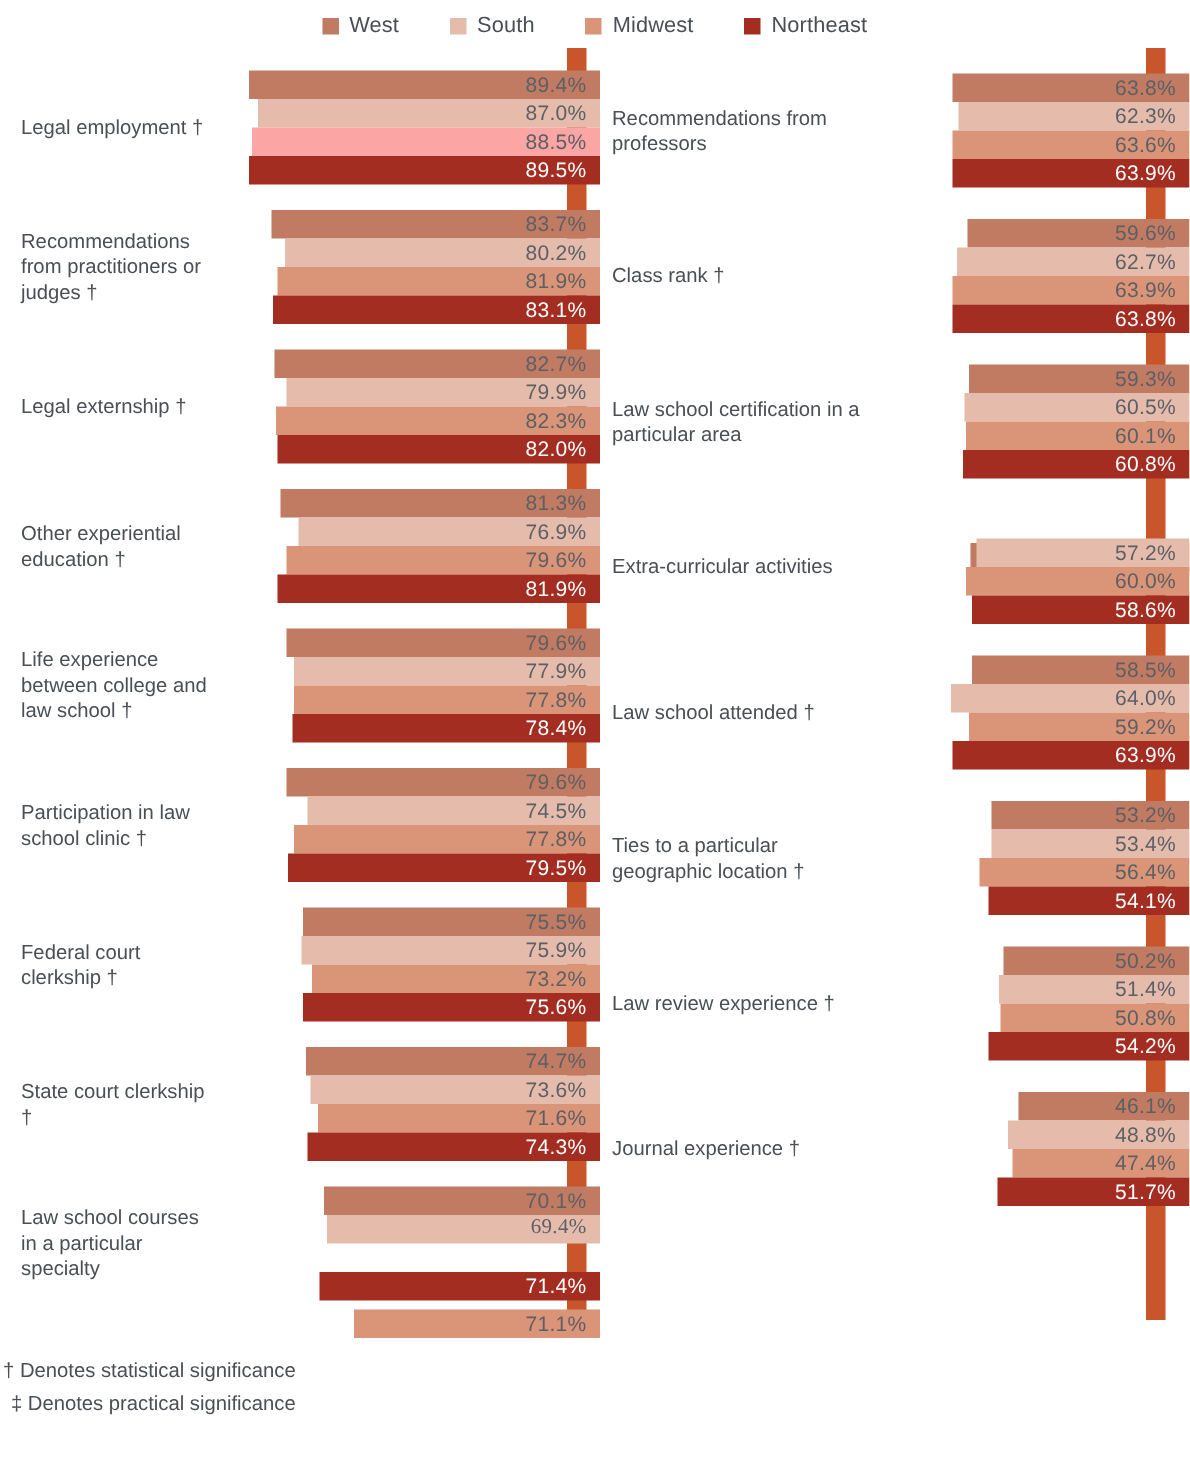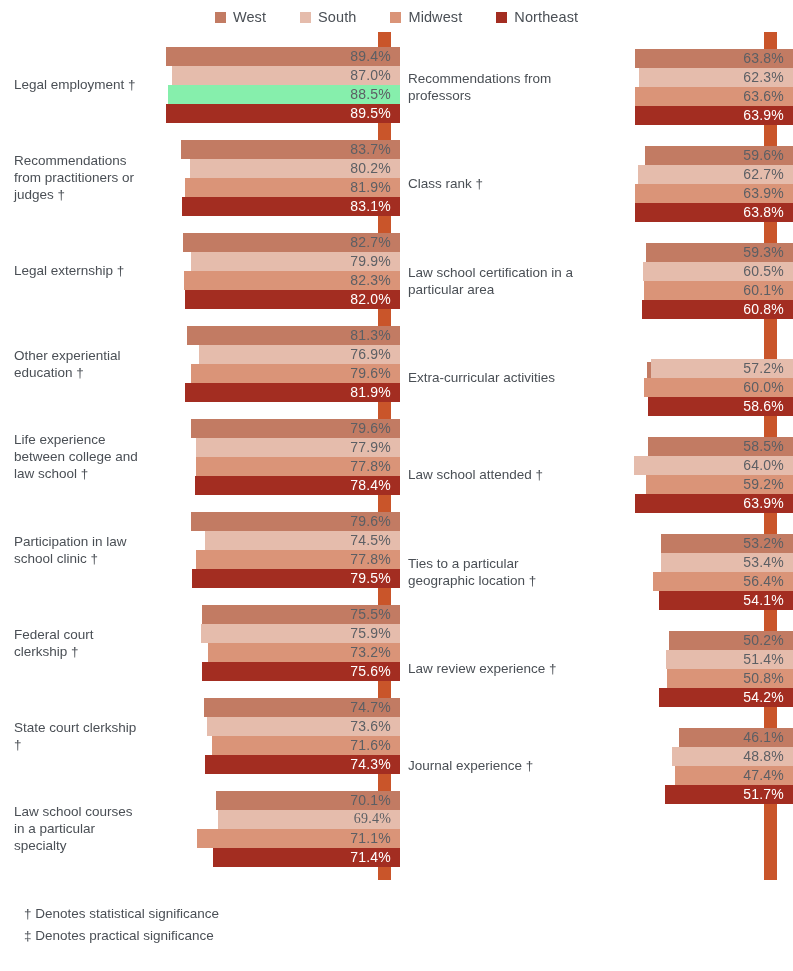--- a/index.html
+++ b/index.html
@@ -112,22 +112,23 @@
     font-size: 14px;
     white-space: nowrap;
     letter-spacing: 0.2px;
   }
   .val-dark  { color: #5c5f64; }
   .val-light { color: #ffffff; }
 
   
   #footnotes {
     position: absolute;
-    left: 24px;
+    left: 2px;
     bottom: 24px;
+    text-align: right;
   }
   .footnote {
     font-size: 13.5px;
     line-height: 22px;
     color: #4a4f55;
   }
 </style>
 </head>
 <body>
 
@@ -156,21 +157,21 @@
     <div class="groups" style="padding-top: 8px;">
         <div class="group" style="height: 93px;">
           <div class="group-label">Legal employment †</div>
           <div class="bars">
             <div class="bar-row r0" style="width: 234.228px; background: rgb(194, 123, 99);">
               <span class="bar-value val-dark">89.4%</span>
             </div>
             <div class="bar-row r1" style="width: 227.94px; background: rgb(229, 188, 172);">
               <span class="bar-value val-dark">87.0%</span>
             </div>
-            <div class="bar-row r2" style="width: 231.87px; background: #86efac;">
+            <div class="bar-row r2" style="width: 231.87px; background: #fca5a5;">
               <span class="bar-value val-dark">88.5%</span>
             </div>
             <div class="bar-row r3" style="width: 234.49px; background: rgb(163, 45, 33);">
               <span class="bar-value val-light">89.5%</span>
             </div>
           </div>
         </div>
         <div class="group" style="height: 93px;">
           <div class="group-label">Recommendations from practitioners or judges †</div>
           <div class="bars">
@@ -292,21 +293,21 @@
         </div>
         <div class="group" style="height: 93px;">
           <div class="group-label">Law school courses in a particular specialty</div>
           <div class="bars">
             <div class="bar-row r0" style="width: 183.662px; background: rgb(194, 123, 99);">
               <span class="bar-value val-dark">70.1%</span>
             </div>
             <div class="bar-row r1" style="width: 181.828px; background: rgb(229, 188, 172); font-family: Liberation Serif, serif;">
               <span class="bar-value val-dark">69.4%</span>
             </div>
-            <div class="bar-row r2" style="width: 203px; background: rgb(218, 148, 120);">
+            <div class="bar-row r2" style="width: 164px; background: rgb(218, 148, 120); margin-top: 44px;">
               <span class="bar-value val-dark">71.1%</span>
             </div>
             <div class="bar-row r3" style="width: 187.068px; background: rgb(163, 45, 33);">
               <span class="bar-value val-light">71.4%</span>
             </div>
           </div>
         </div>
       </div>
   </div>
   <div class="panel" id="panel-right">

